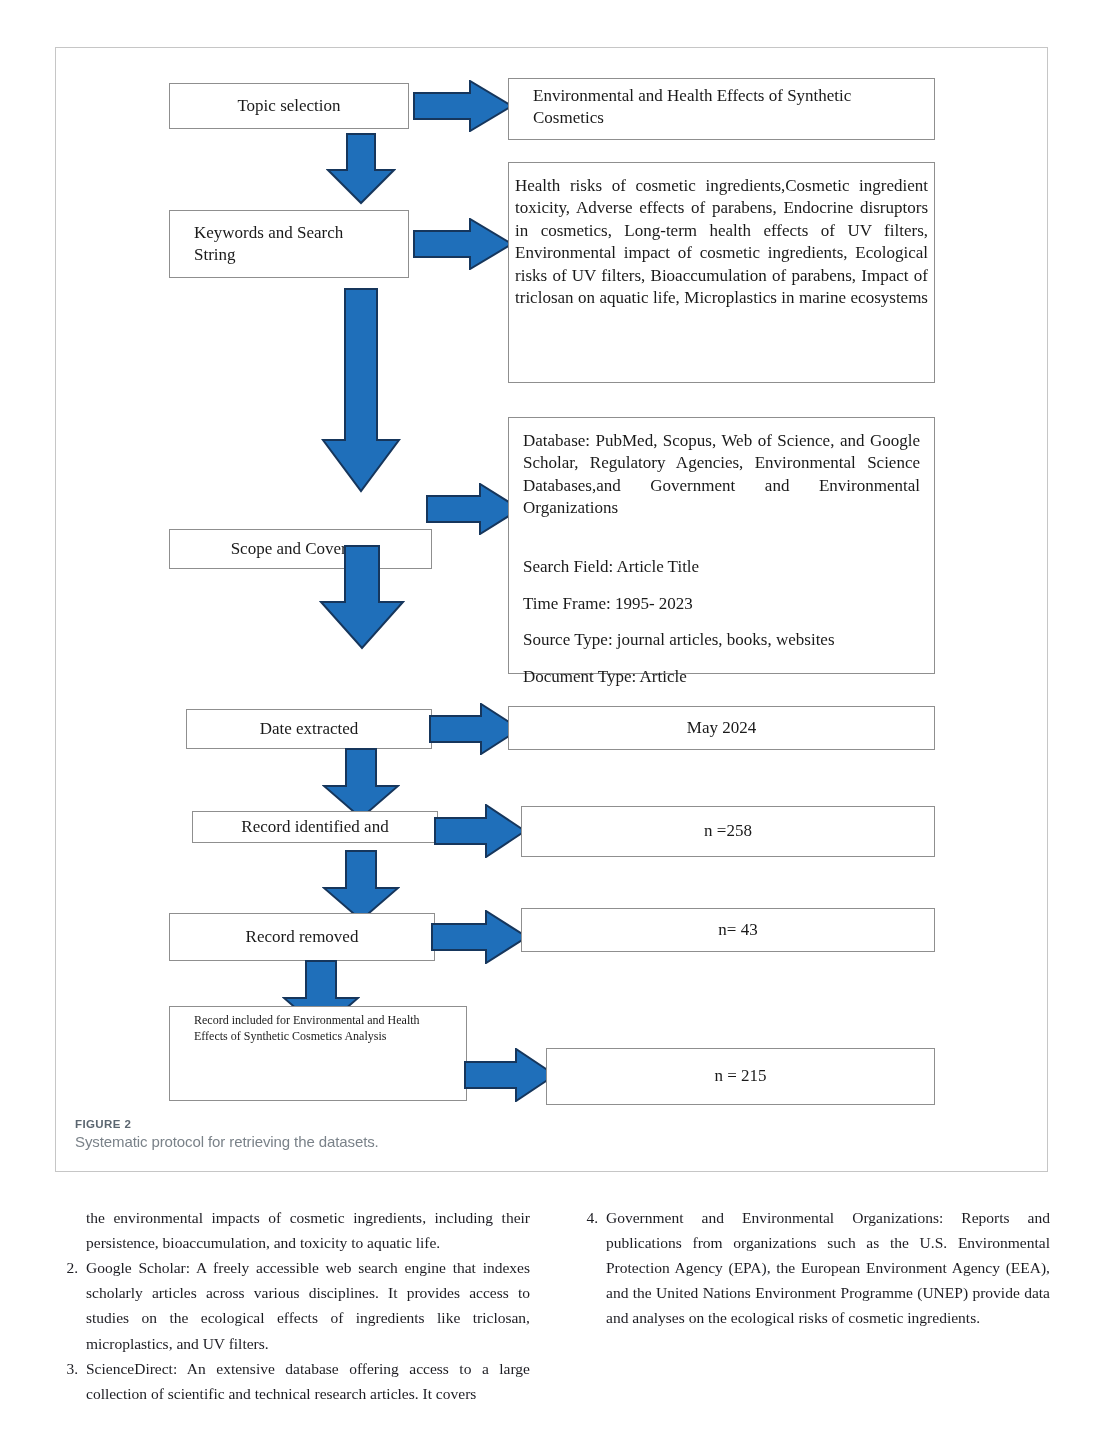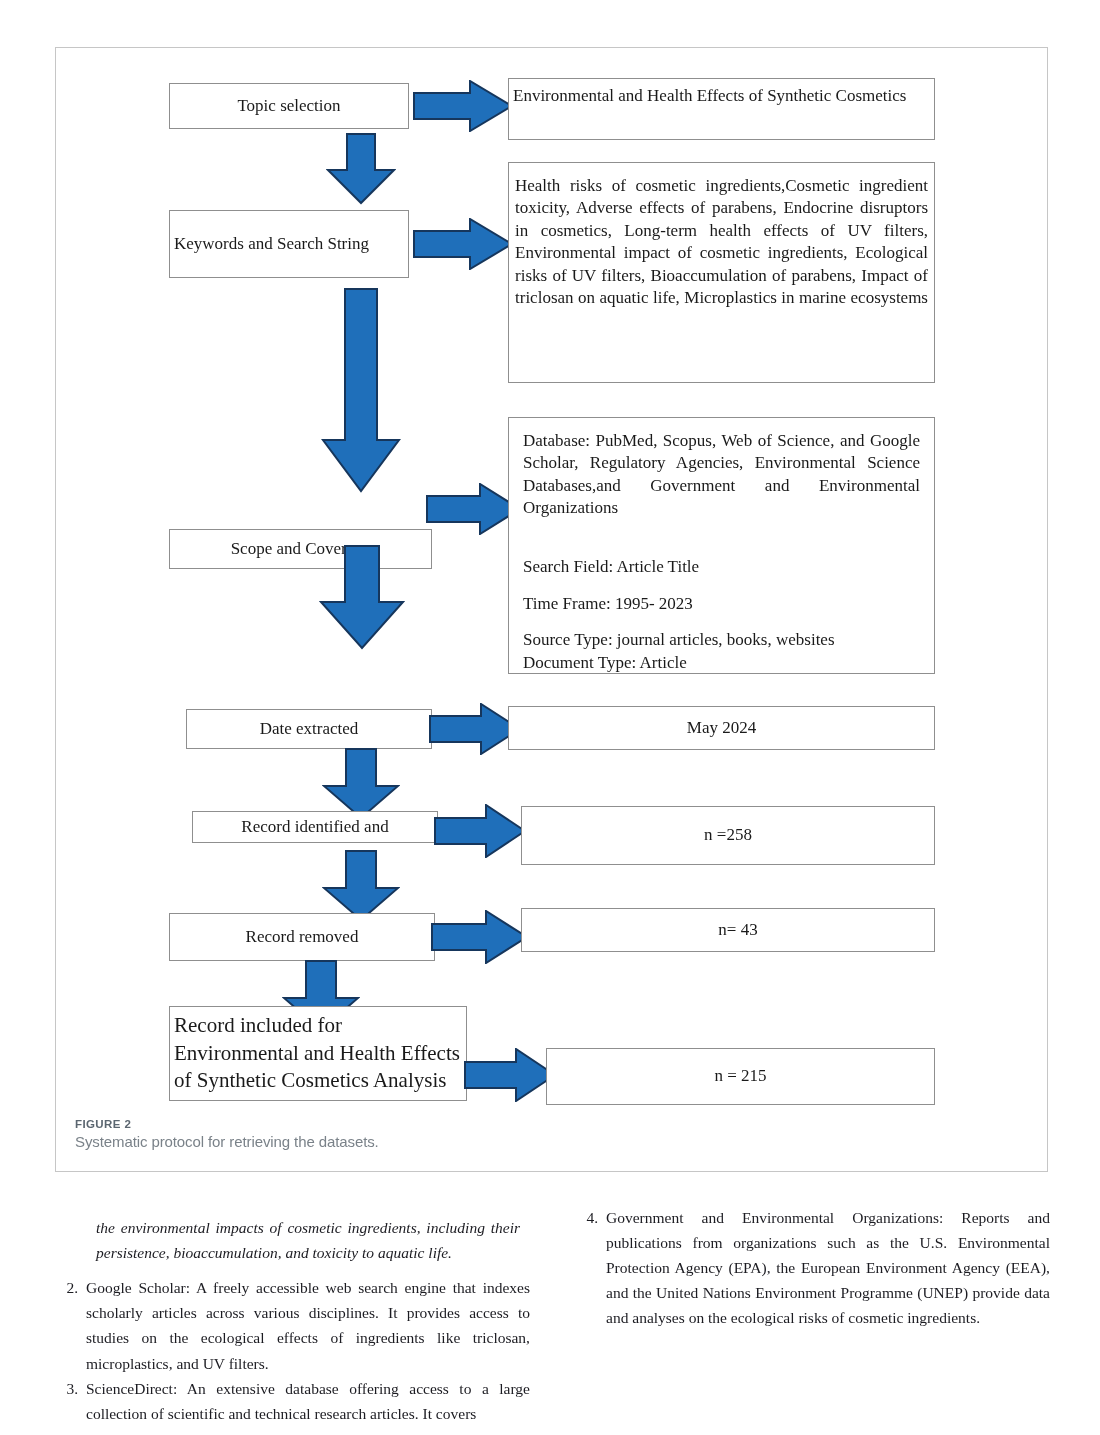--- a/index.html
+++ b/index.html
@@ -37,21 +37,21 @@
   .box {
     position: absolute;
     box-sizing: border-box;
     border: 1px solid #8f8f8f;
     background: #ffffff;
     font-family: "Liberation Serif", serif;
     color: #1a1a1a;
     line-height: 1.32;
   }
   .box.pad {
-    padding: 6px 4px;
+    padding: 6px 24px;
   }
   .box.center-text {
     display: flex;
     align-items: center;
     justify-content: center;
     text-align: center;
   }
   .box.left-mid {
     display: flex;
     align-items: center;
@@ -109,22 +109,21 @@
   .col {
     width: 470px;
     font-family: "Liberation Serif", serif;
     font-size: 15.5px;
     line-height: 1.62;
     color: #1c1c22;
   }
   .para {
     text-align: justify;
     text-justify: inter-word;
-    margin: 10px;
-    font-style: italic;
+    margin: 0;
   }
   .li {
     display: flex;
     gap: 0px;
     margin: 0;
   }
   .li-num {
     width: 26px;
     flex: 0 0 26px;
     text-align: right;
@@ -193,21 +192,21 @@
     <div class="arrow" style="left:370px; top:435px; width:95px; height:52px;">
       <svg viewBox="0 0 95 52" width="95" height="52">
         <polygon points="1,13 54,13 54,1 94,26 54,51 54,39 1,39" fill="#1f6fba" stroke="#16365c" stroke-width="2"></polygon>
       </svg>
     </div>
 
     <div class="box pad" style="left:452px; top:369px; width:427px; height:257px; font-size:17px; padding:12px 14px;">
       <p class="justified last-line-left" style="margin-bottom:14px;">Database: PubMed, Scopus, Web of Science, and Google Scholar, Regulatory Agencies, Environmental Science Databases,and Government and Environmental Organizations</p>
       <p style="margin-bottom:14px;">Search Field: Article Title</p>
       <p style="margin-bottom:14px;">Time Frame: 1995- 2023</p>
-      <p style="margin-bottom:0;">Source Type: journal articles, books, websites</p>
+      <p style="margin-bottom:14px;">Source Type: journal articles, books, websites</p>
       <p>Document Type: Article</p>
     </div>
 
     <div class="arrow" style="left:263px; top:497px; width:86px; height:105px;">
       <svg viewBox="0 0 86 105" width="86" height="105">
         <polygon points="26,1 60,1 60,57 84,57 43,103 2,57 26,57" fill="#1f6fba" stroke="#16365c" stroke-width="2"></polygon>
       </svg>
     </div>
 
     <div class="box center-text" style="left:130px; top:661px; width:246px; height:40px; font-size:17px;">
@@ -233,21 +232,21 @@
     <div class="box center-text" style="left:136px; top:763px; width:246px; height:32px; font-size:17px;">
       <span>Record identified and</span>
     </div>
 
     <div class="arrow" style="left:378px; top:756px; width:92px; height:54px;">
       <svg viewBox="0 0 92 54" width="92" height="54">
         <polygon points="1,14 52,14 52,1 91,27 52,53 52,40 1,40" fill="#1f6fba" stroke="#16365c" stroke-width="2"></polygon>
       </svg>
     </div>
 
-    <div class="box center-text" style="left:465px; top:758px; width:414px; height:59px; font-size:17px;">
+    <div class="box center-text" style="left:465px; top:758px; width:414px; height:51px; font-size:17px;">
       <span>n =258</span>
     </div>
 
     <div class="arrow" style="left:266px; top:802px; width:78px; height:72px;">
       <svg viewBox="0 0 78 72" width="78" height="72">
         <polygon points="24,1 54,1 54,38 76,38 39,70 2,38 24,38" fill="#1f6fba" stroke="#16365c" stroke-width="2"></polygon>
       </svg>
     </div>
 
     <div class="box center-text" style="left:113px; top:865px; width:266px; height:48px; font-size:17px;">
@@ -263,21 +262,21 @@
     <div class="box center-text" style="left:465px; top:860px; width:414px; height:44px; font-size:17px;padding-left:20px;">
       <span>n= 43</span>
     </div>
 
     <div class="arrow" style="left:226px; top:912px; width:78px; height:72px;">
       <svg viewBox="0 0 78 72" width="78" height="72">
         <polygon points="24,1 54,1 54,38 76,38 39,70 2,38 24,38" fill="#1f6fba" stroke="#16365c" stroke-width="2"></polygon>
       </svg>
     </div>
 
-    <div class="box pad" style="left:113px; top:958px; width:298px; height:95px; font-size:21px; display:flex; align-items:center;">
+    <div class="box pad" style="left:113px; top:958px; width:298px; height:95px; font-size:12px; display:flex; ">
       <span>Record included for Environmental and Health Effects of Synthetic Cosmetics   Analysis</span>
     </div>
 
     <div class="arrow" style="left:408px; top:1000px; width:92px; height:54px;">
       <svg viewBox="0 0 92 54" width="92" height="54">
         <polygon points="1,14 52,14 52,1 91,27 52,53 52,40 1,40" fill="#1f6fba" stroke="#16365c" stroke-width="2"></polygon>
       </svg>
     </div>
 
     <div class="box center-text" style="left:490px; top:1000px; width:389px; height:57px; font-size:17px;">

